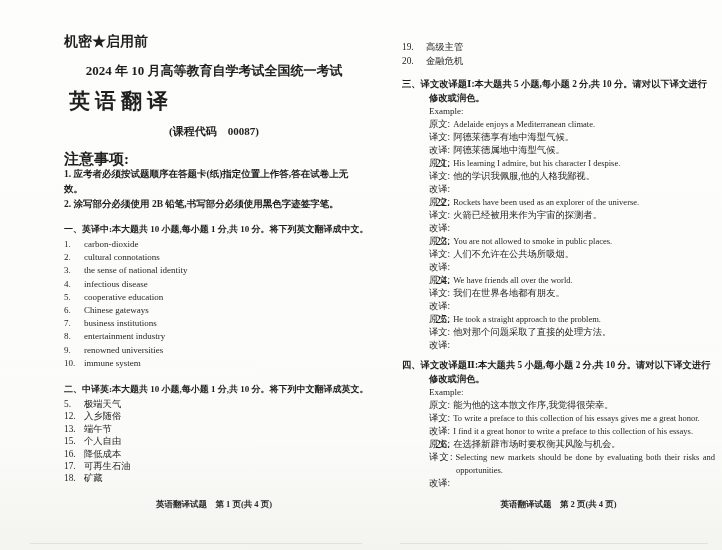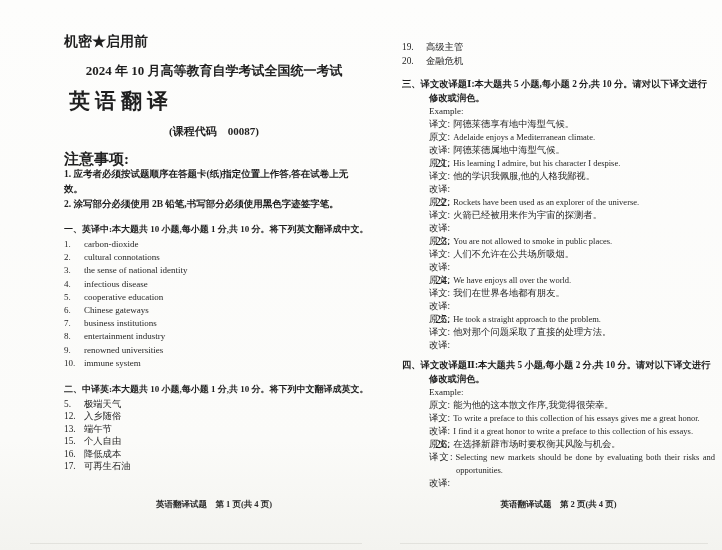--- a/index.html
+++ b/index.html
@@ -152,42 +152,46 @@
         <div class="q-item zh-item">
           <span class="qnum">16.</span>
           <span>降低成本</span>
         </div>
 
         <div class="q-item zh-item">
           <span class="qnum">17.</span>
           <span>可再生石油</span>
         </div>
 
+        <div class="q-item zh-item">
+          <span class="qnum">18.</span>
+          <span>矿藏</span>
+        </div>
       </div>
   </div>
 
   <div class="page-right">
     <div>
 
         <div class="cont-item">
           <span class="qnum">19.</span>
           <span>高级主管</span>
         </div>
 
         <div class="cont-item">
           <span class="qnum">20.</span>
           <span>金融危机</span>
         </div>
       </div>
 
     <div class="sec-head-r">三、译文改译题Ⅰ:本大题共 5 小题,每小题 2 分,共 10 分。请对以下译文进行修改或润色。</div>
     <div class="ex-label">Example:</div>
     <div class="ex-block">
+      <div class="tline"><span class="lbl">原文:</span><span class="en">Adelaide enjoys a Mediterranean climate.</span></div>
       <div class="tline"><span class="lbl">译文:</span><span class="zh">阿德莱德享有地中海型气候。</span></div>
-      <div class="tline"><span class="lbl">原文:</span><span class="en">Adelaide enjoys a Mediterranean climate.</span></div>
       <div class="tline"><span class="lbl">改译:</span><span class="zh">阿德莱德属地中海型气候。</span></div>
     </div>
 
     <div>
 
         <div class="q-block">
           <span class="qnum3">21.</span>
           <div class="tline"><span class="lbl">原文:</span><span class="en">His learning I admire, but his character I despise.</span></div>
           <div class="tline"><span class="lbl">译文:</span><span class="zh">他的学识我佩服,他的人格我鄙视。</span></div>
           <div class="tline"><span class="lbl">改译:</span></div>
@@ -202,21 +206,21 @@
 
         <div class="q-block">
           <span class="qnum3">23.</span>
           <div class="tline"><span class="lbl">原文:</span><span class="en">You are not allowed to smoke in public places.</span></div>
           <div class="tline"><span class="lbl">译文:</span><span class="zh">人们不允许在公共场所吸烟。</span></div>
           <div class="tline"><span class="lbl">改译:</span></div>
         </div>
 
         <div class="q-block">
           <span class="qnum3">24.</span>
-          <div class="tline"><span class="lbl">原文:</span><span class="en">We have enjoys all over the world.</span></div>
+          <div class="tline"><span class="lbl">原文:</span><span class="en">We have friends all over the world.</span></div>
           <div class="tline"><span class="lbl">译文:</span><span class="zh">我们在世界各地都有朋友。</span></div>
           <div class="tline"><span class="lbl">改译:</span></div>
         </div>
 
         <div class="q-block">
           <span class="qnum3">25.</span>
           <div class="tline"><span class="lbl">原文:</span><span class="en">He took a straight approach to the problem.</span></div>
           <div class="tline"><span class="lbl">译文:</span><span class="zh">他对那个问题采取了直接的处理方法。</span></div>
           <div class="tline"><span class="lbl">改译:</span></div>
         </div>

